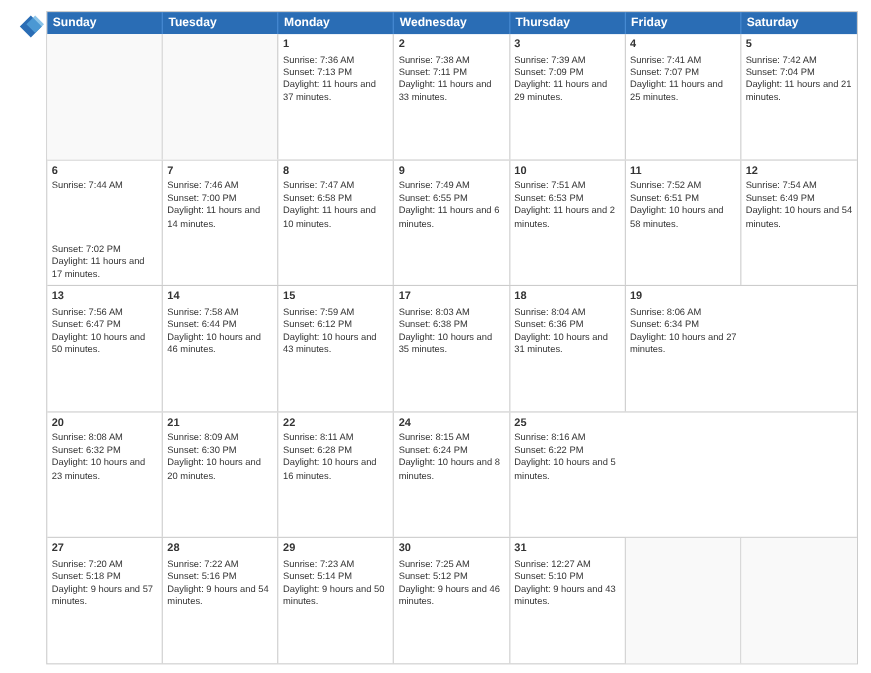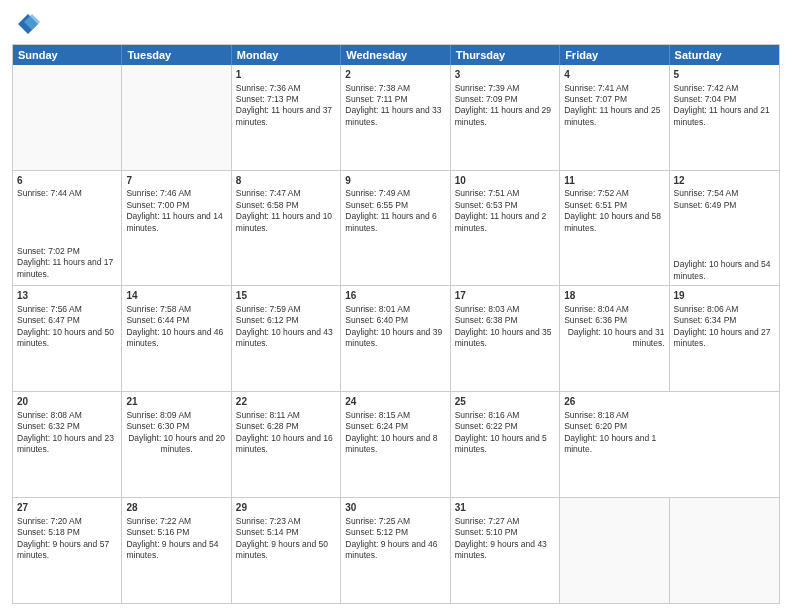--- a/index.html
+++ b/index.html
@@ -8,21 +8,21 @@
       background: #fff;
       width: 792px;
       height: 612px;
       overflow: hidden;
     }
     .page {
       width: 792px;
       height: 612px;
       padding: 10px 12px 8px 12px;
       display: flex;
-      flex-direction: column;
+      flex-direction: row;
     }
     .header {
       display: flex;
       justify-content: space-between;
       align-items: flex-start;
       margin-bottom: 6px;
     }
     .logo {
       display: flex;
       align-items: center;
@@ -208,21 +208,21 @@
           <div class="cal-cell">
             <span class="day-num">11</span>
             <span style="display: block;">Sunrise: 7:52 AM</span>
             <span style="display: block;">Sunset: 6:51 PM</span>
             <span style="display: block;">Daylight: 10 hours and 58 minutes.</span>
           </div>
           <div class="cal-cell">
             <span class="day-num">12</span>
             <span style="display: block;">Sunrise: 7:54 AM</span>
             <span style="display: block;">Sunset: 6:49 PM</span>
-            <span style="display: block; margin-top: 48px;">Daylight: 10 hours and 54 minutes.</span>
+            <span style="display: block;">Daylight: 10 hours and 54 minutes.</span>
           </div>
         </div>
         <div class="cal-row">
           <div class="cal-cell">
             <span class="day-num">13</span>
             <span style="display: block;">Sunrise: 7:56 AM</span>
             <span style="display: block;">Sunset: 6:47 PM</span>
             <span style="display: block;">Daylight: 10 hours and 50 minutes.</span>
           </div>
           <div class="cal-cell">
@@ -231,81 +231,69 @@
             <span style="display: block;">Sunset: 6:44 PM</span>
             <span style="display: block;">Daylight: 10 hours and 46 minutes.</span>
           </div>
           <div class="cal-cell">
             <span class="day-num">15</span>
             <span style="display: block;">Sunrise: 7:59 AM</span>
             <span style="display: block;">Sunset: 6:12 PM</span>
             <span style="display: block;">Daylight: 10 hours and 43 minutes.</span>
           </div>
           <div class="cal-cell">
-            <span class="day-num">16</span>
-            <span style="display: block;">Sunrise: 8:01 AM</span>
-            <span style="display: block;">Sunset: 6:40 PM</span>
-            <span style="display: block;">Daylight: 10 hours and 39 minutes.</span>
-          </div>
-          <div class="cal-cell">
             <span class="day-num">17</span>
             <span style="display: block;">Sunrise: 8:03 AM</span>
             <span style="display: block;">Sunset: 6:38 PM</span>
             <span style="display: block;">Daylight: 10 hours and 35 minutes.</span>
           </div>
           <div class="cal-cell">
             <span class="day-num">18</span>
             <span style="display: block;">Sunrise: 8:04 AM</span>
             <span style="display: block;">Sunset: 6:36 PM</span>
-            <span style="display: block; text-align: right;">Daylight: 10 hours and 31 minutes.</span>
+            <span style="display: block;">Daylight: 10 hours and 31 minutes.</span>
           </div>
           <div class="cal-cell">
             <span class="day-num">19</span>
             <span style="display: block;">Sunrise: 8:06 AM</span>
             <span style="display: block;">Sunset: 6:34 PM</span>
             <span style="display: block;">Daylight: 10 hours and 27 minutes.</span>
           </div>
         </div>
         <div class="cal-row">
           <div class="cal-cell">
             <span class="day-num">20</span>
             <span style="display: block;">Sunrise: 8:08 AM</span>
             <span style="display: block;">Sunset: 6:32 PM</span>
             <span style="display: block;">Daylight: 10 hours and 23 minutes.</span>
           </div>
           <div class="cal-cell">
             <span class="day-num">21</span>
             <span style="display: block;">Sunrise: 8:09 AM</span>
             <span style="display: block;">Sunset: 6:30 PM</span>
-            <span style="display: block; text-align: center;">Daylight: 10 hours and 20 minutes.</span>
+            <span style="display: block;">Daylight: 10 hours and 20 minutes.</span>
           </div>
           <div class="cal-cell">
             <span class="day-num">22</span>
             <span style="display: block;">Sunrise: 8:11 AM</span>
             <span style="display: block;">Sunset: 6:28 PM</span>
             <span style="display: block;">Daylight: 10 hours and 16 minutes.</span>
           </div>
           <div class="cal-cell">
             <span class="day-num">24</span>
             <span style="display: block;">Sunrise: 8:15 AM</span>
             <span style="display: block;">Sunset: 6:24 PM</span>
             <span style="display: block;">Daylight: 10 hours and 8 minutes.</span>
           </div>
           <div class="cal-cell">
             <span class="day-num">25</span>
             <span style="display: block;">Sunrise: 8:16 AM</span>
             <span style="display: block;">Sunset: 6:22 PM</span>
             <span style="display: block;">Daylight: 10 hours and 5 minutes.</span>
           </div>
-          <div class="cal-cell">
-            <span class="day-num">26</span>
-            <span style="display: block;">Sunrise: 8:18 AM</span>
-            <span style="display: block;">Sunset: 6:20 PM</span>
-            <span style="display: block;">Daylight: 10 hours and 1 minute.</span>
-          </div>
         </div>
         <div class="cal-row">
           <div class="cal-cell">
             <span class="day-num">27</span>
             <span style="display: block;">Sunrise: 7:20 AM</span>
             <span style="display: block;">Sunset: 5:18 PM</span>
             <span style="display: block;">Daylight: 9 hours and 57 minutes.</span>
           </div>
           <div class="cal-cell">
             <span class="day-num">28</span>
@@ -320,21 +308,21 @@
             <span style="display: block;">Daylight: 9 hours and 50 minutes.</span>
           </div>
           <div class="cal-cell">
             <span class="day-num">30</span>
             <span style="display: block;">Sunrise: 7:25 AM</span>
             <span style="display: block;">Sunset: 5:12 PM</span>
             <span style="display: block;">Daylight: 9 hours and 46 minutes.</span>
           </div>
           <div class="cal-cell">
             <span class="day-num">31</span>
-            <span style="display: block;">Sunrise: 7:27 AM</span>
+            <span style="display: block;">Sunrise: 12:27 AM</span>
             <span style="display: block;">Sunset: 5:10 PM</span>
             <span style="display: block;">Daylight: 9 hours and 43 minutes.</span>
           </div>
           <div class="cal-cell empty"></div>
           <div class="cal-cell empty"></div>
         </div>
       </div>
   </div>
 </div>
 

